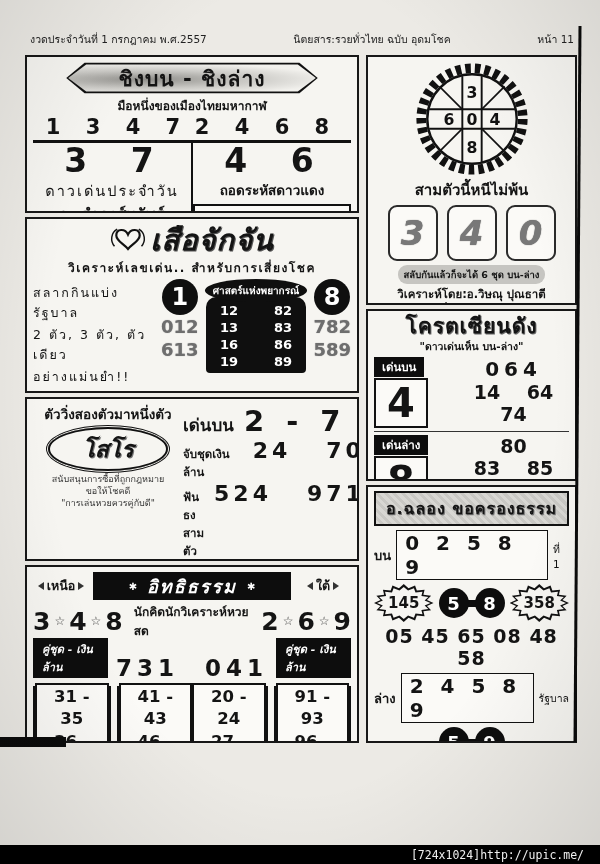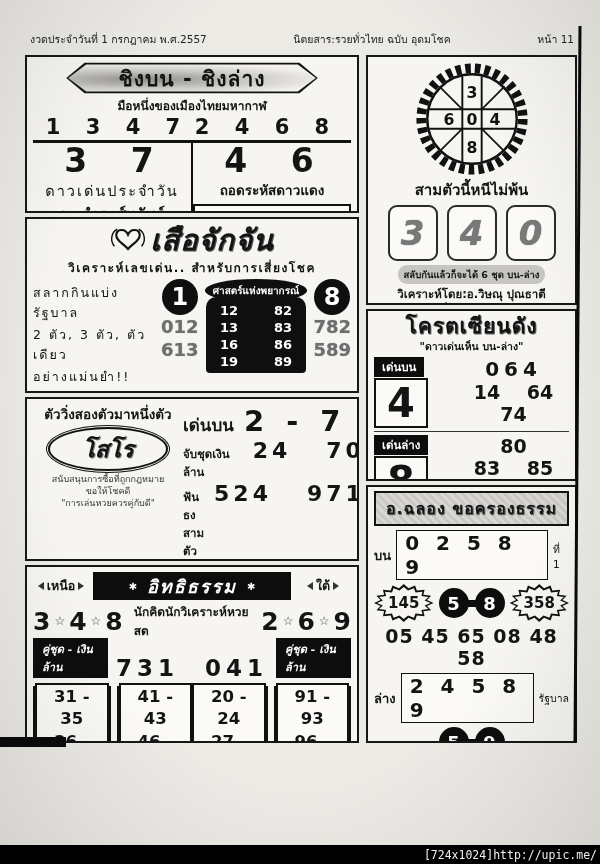--- a/index.html
+++ b/index.html
@@ -148,21 +148,21 @@
   .bc{width:30px;height:30px;border-radius:50%;background:#0d0d0d;color:#fff;font-size:18px;
      font-weight:900;display:flex;align-items:center;justify-content:center;z-index:1;}
   .bc-join{width:14px;height:7px;background:#0d0d0d;margin:0 -4px;}
   .num6{font-size:19px;font-weight:800;text-align:center;letter-spacing:1px;margin-top:3px;}
 
   
   .edge-r{position:absolute;top:26px;right:21px;width:3px;height:716px;background:#0b0b0b;
      transform:rotate(.4deg);z-index:4;}
   .edge-b{position:absolute;left:0;top:737px;width:66px;height:10px;background:#0b0b0b;z-index:4;}
   .urlbar{position:absolute;left:0;right:0;bottom:0;height:19px;background:#000;color:#efefef;
-     display:flex;align-items:center;justify-content:flex-end;padding-right:3px;z-index:6;
+     display:flex;align-items:center;justify-content:flex-end;padding-right:16px;z-index:6;
      font-family:"DejaVu Sans Mono",monospace;font-size:11.5px;}
 </style>
 </head>
 <body>
 
 <div class="sheet">
 
   <div class="pagehead">
     <span>งวดประจำวันที่ 1 กรกฎาคม พ.ศ.2557</span>
     <span>นิตยสาร:รวยทั่วไทย ฉบับ อุดมโชค</span>

